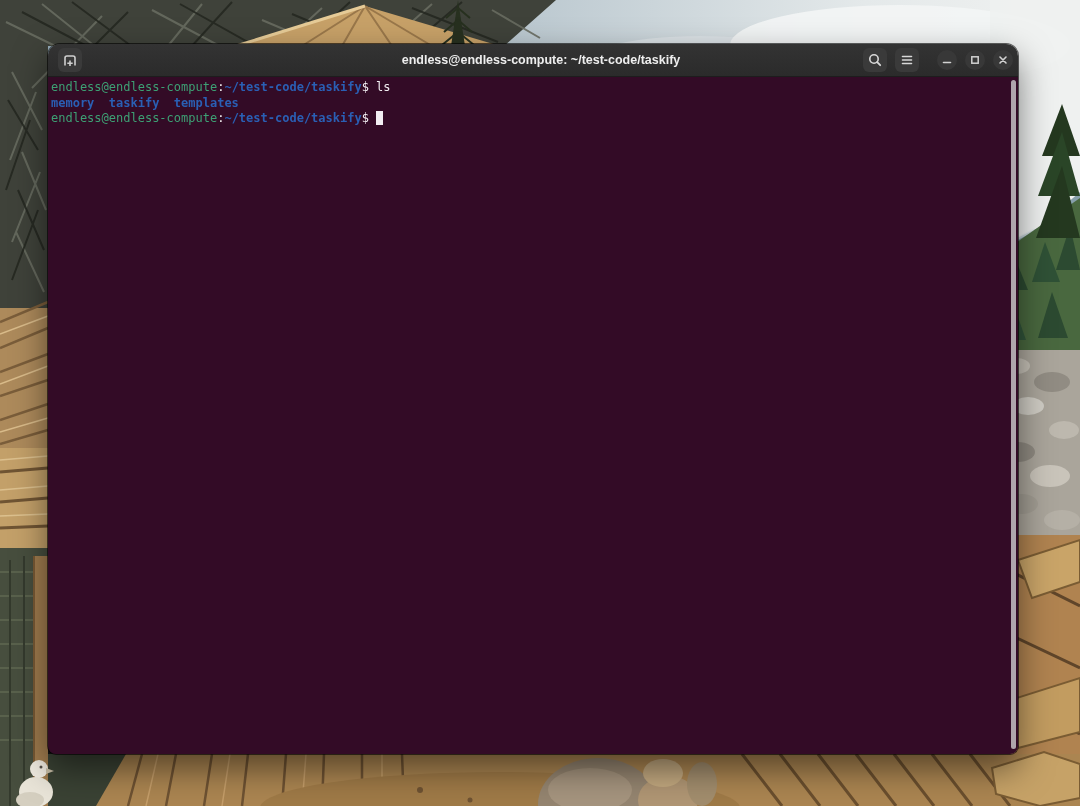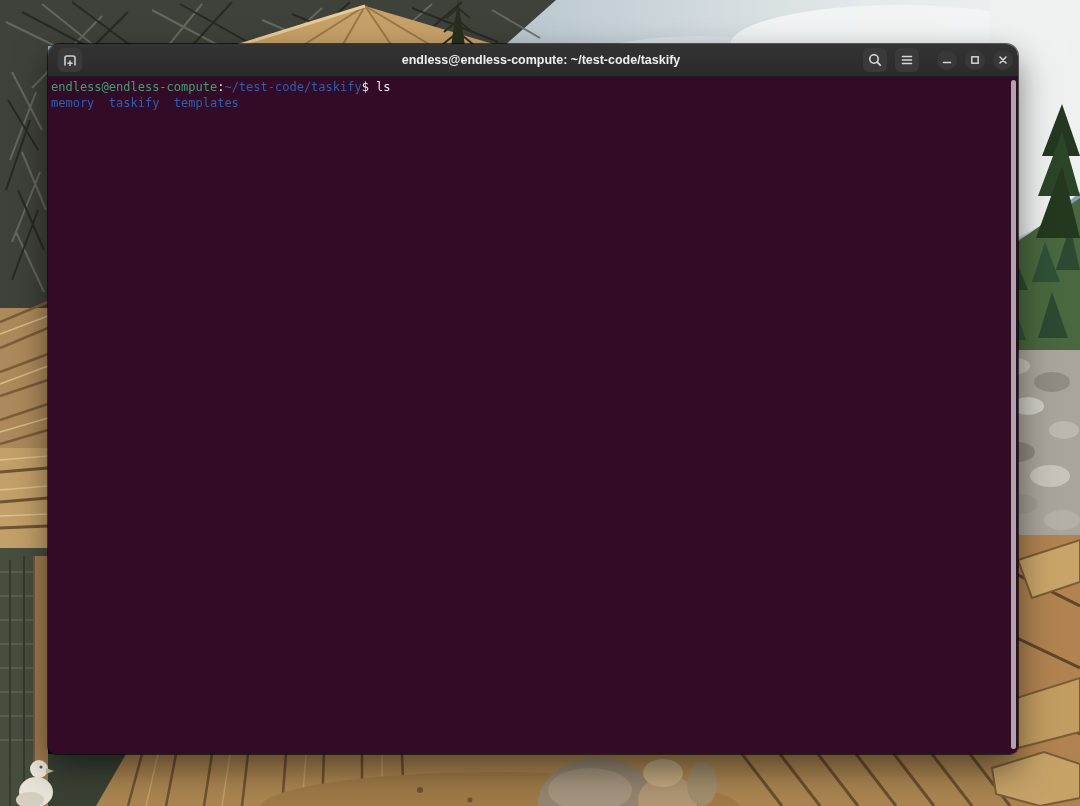--- a/index.html
+++ b/index.html
@@ -26,21 +26,21 @@
   .hb-btn.gap-before{margin-left:10px;}
   .hb-btn svg{display:block;}
 
   
   .term-body{position:relative;flex:1;background:var(--term-bg,#330b26);
     font-family:"DejaVu Sans Mono","Liberation Mono",monospace;
     font-size:12px;line-height:15.5px;padding:3px 14px 0 3px;
     color:var(--term-fg,#f4f1f4);cursor:text;}
   .line{white-space:pre;}
   .green{color:var(--prompt-green,#3da074);font-weight:normal;}
-  .blue{color:var(--path-blue,#2a5fb4);font-weight:normal;}
+  .blue{color:var(--path-blue,#2a5fb4);font-weight:bold;}
   .fg{color:var(--term-fg,#f4f1f4);}
   .cmd{margin-left:7px;}
   .cursor{display:inline-block;width:7px;height:14px;margin-left:7px;
     background:#f2eef2;vertical-align:text-bottom;}
   .scrollbar{position:absolute;right:2px;top:3px;bottom:5px;width:5px;
     background:#afa5ac;border-radius:3px;}
 </style>
 </head>
 <body>
 
@@ -200,17 +200,18 @@
           <svg width="12" height="12" viewBox="0 0 12 12">
             <path d="M3 3 L9 9 M9 3 L3 9" stroke="#d2d2d2" stroke-width="1.6" stroke-linecap="round"></path>
           </svg>
         </button>
       </div>
     </div>
 
     <div class="term-body">
       <div class="line"><span class="green">endless@endless-compute</span><span class="fg">:</span><span class="blue">~/test-code/taskify</span><span class="fg">$</span><span class="fg cmd">ls</span></div>
       <div class="line"><span class="blue">memory  taskify  templates</span></div>
+      <div class="line"><span class="green">endless@endless-compute</span><span class="fg">:</span><span class="blue">~/test-code/taskify</span><span class="fg">$</span><span class="cursor"></span></div>
       <div class="scrollbar"></div>
     </div>
 
   </div>
 </div>
 
 </body></html>

